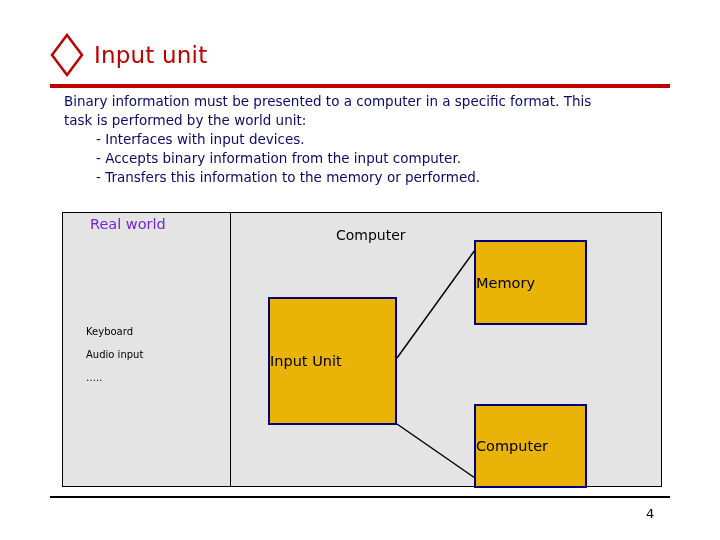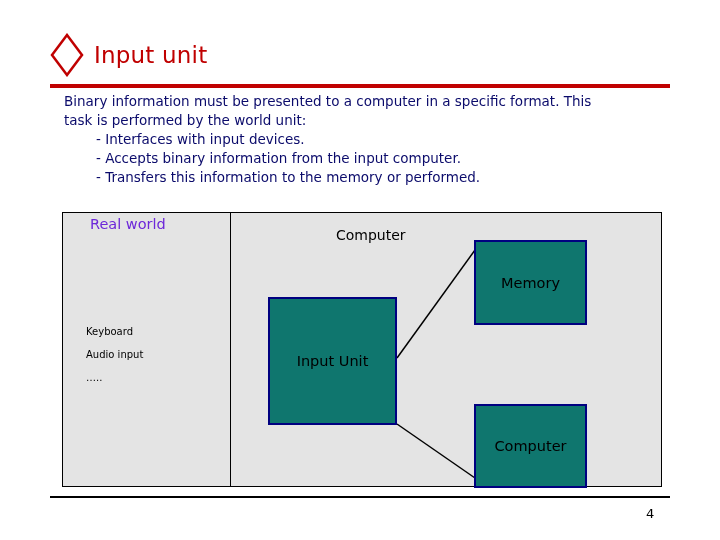--- a/index.html
+++ b/index.html
@@ -104,26 +104,25 @@
   .lbl-keyboard {
     position: absolute;
     left: 86px;
     top: 320px;
     font-size: 10px;
     color: #000000;
     line-height: 23px;
   }
   .box {
     position: absolute;
-    background: #0f766e;
+    background: #eab308;
     border: 2px solid #000080;
     box-sizing: border-box;
     display: flex;
     align-items: center;
-    justify-content: center;
     font-size: 14.5px;
     color: #000000;
   }
   .box-input {
     left: 268px;
     top: 297px;
     width: 129px;
     height: 128px;
   }
   .box-memory {

